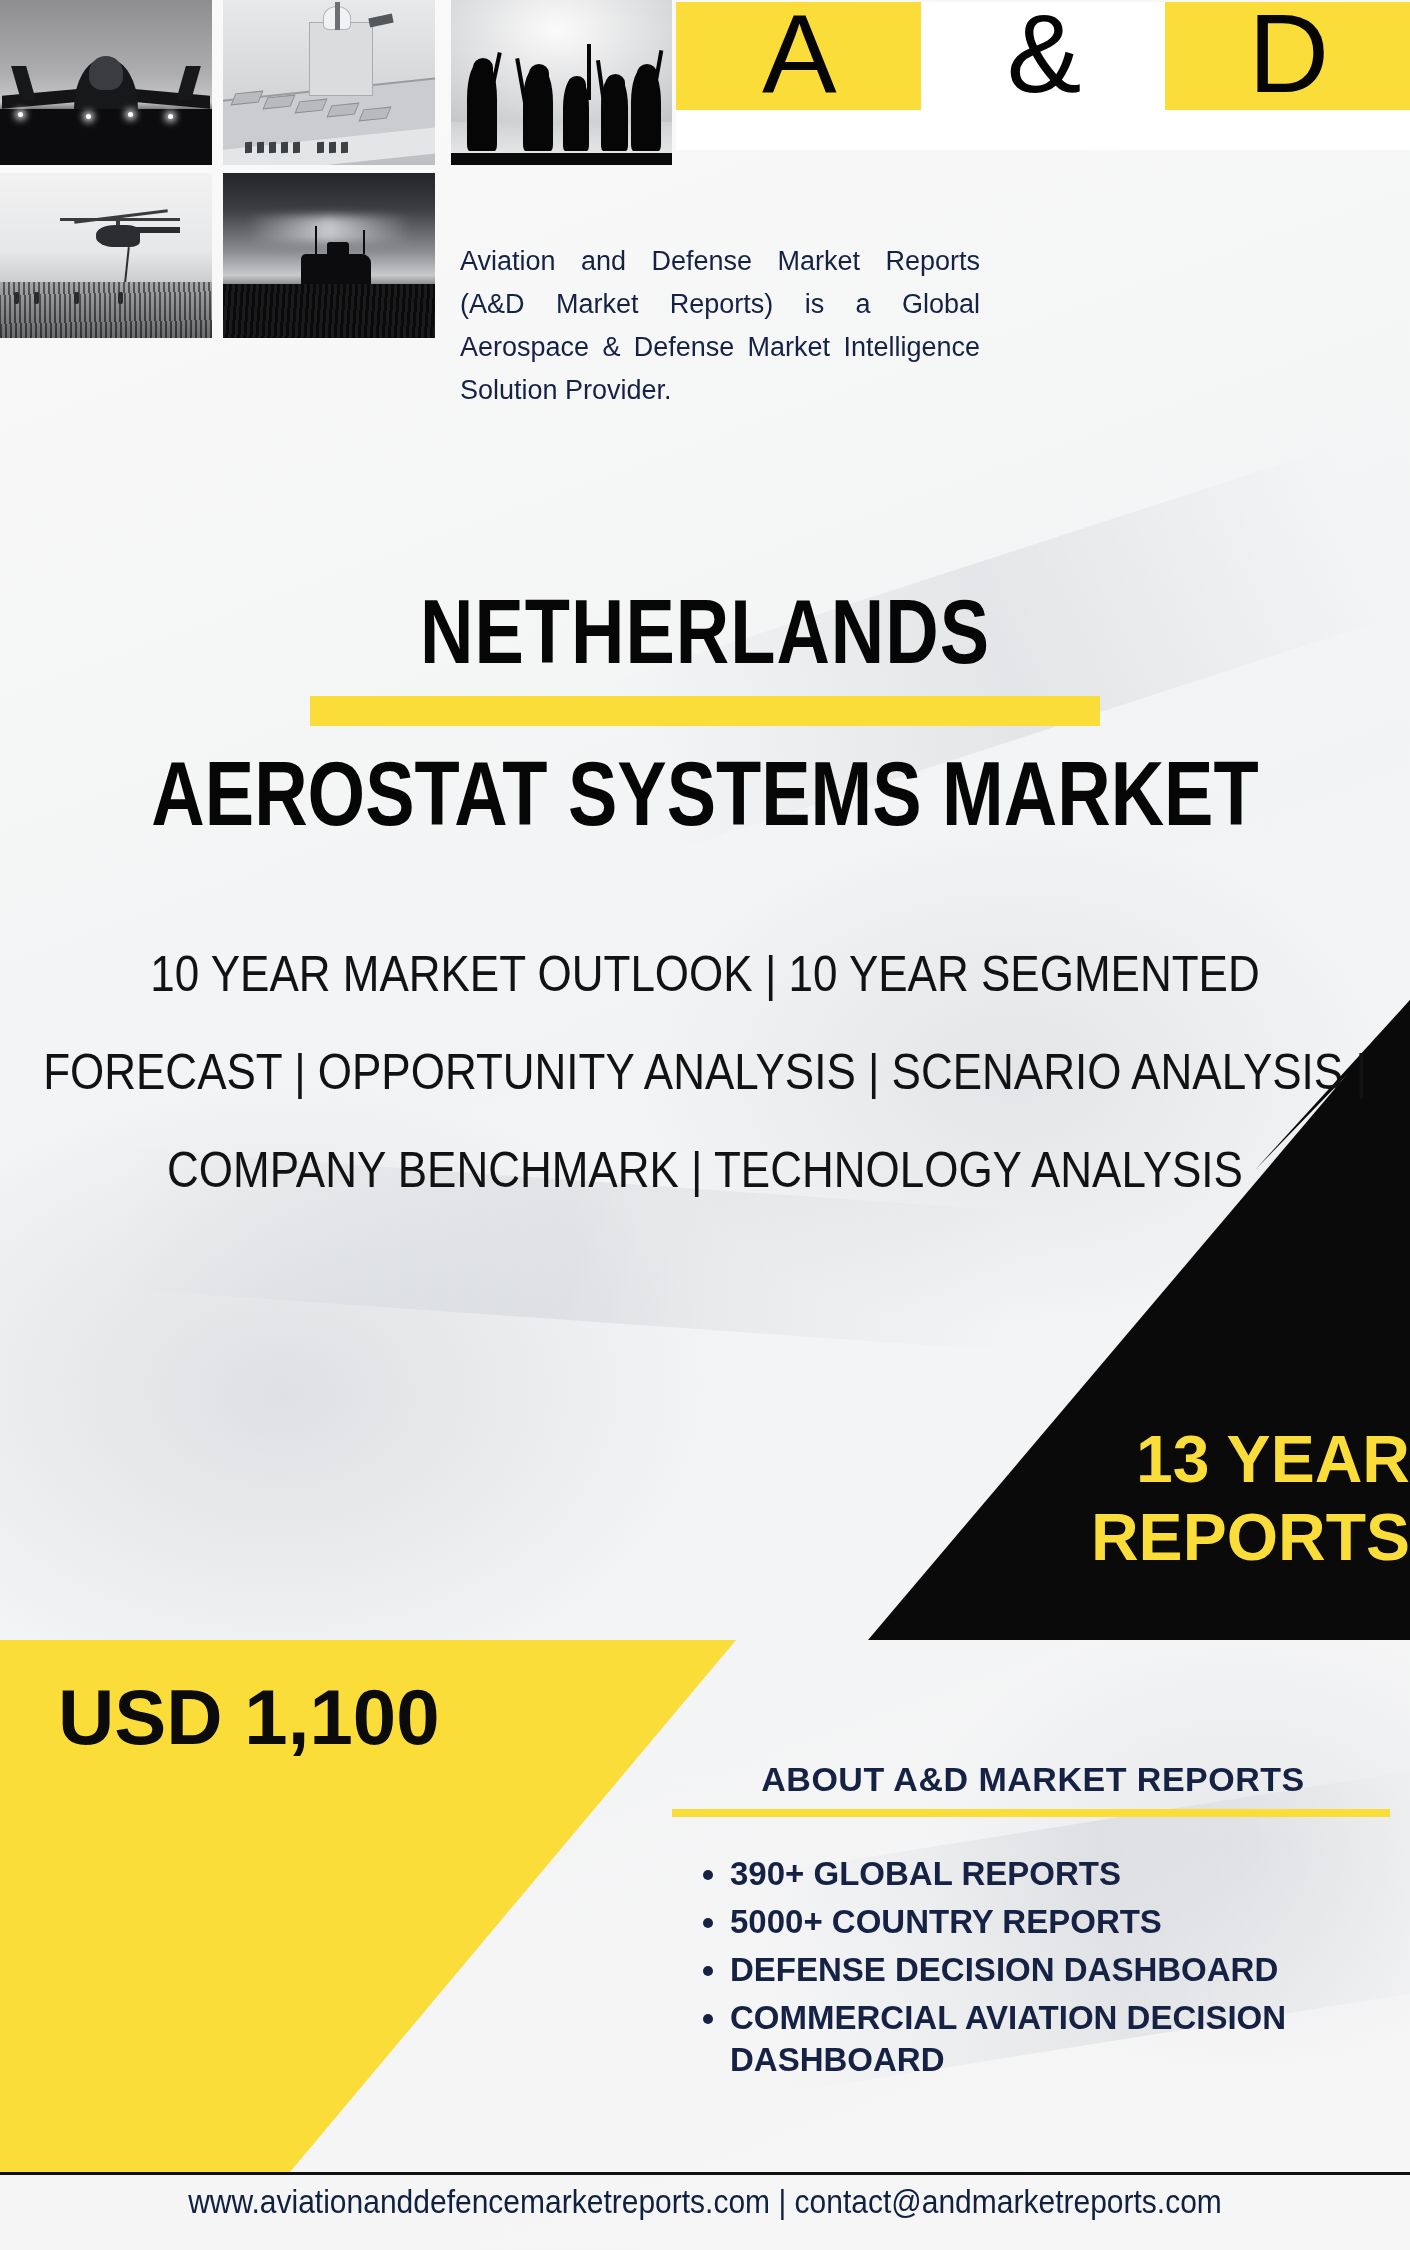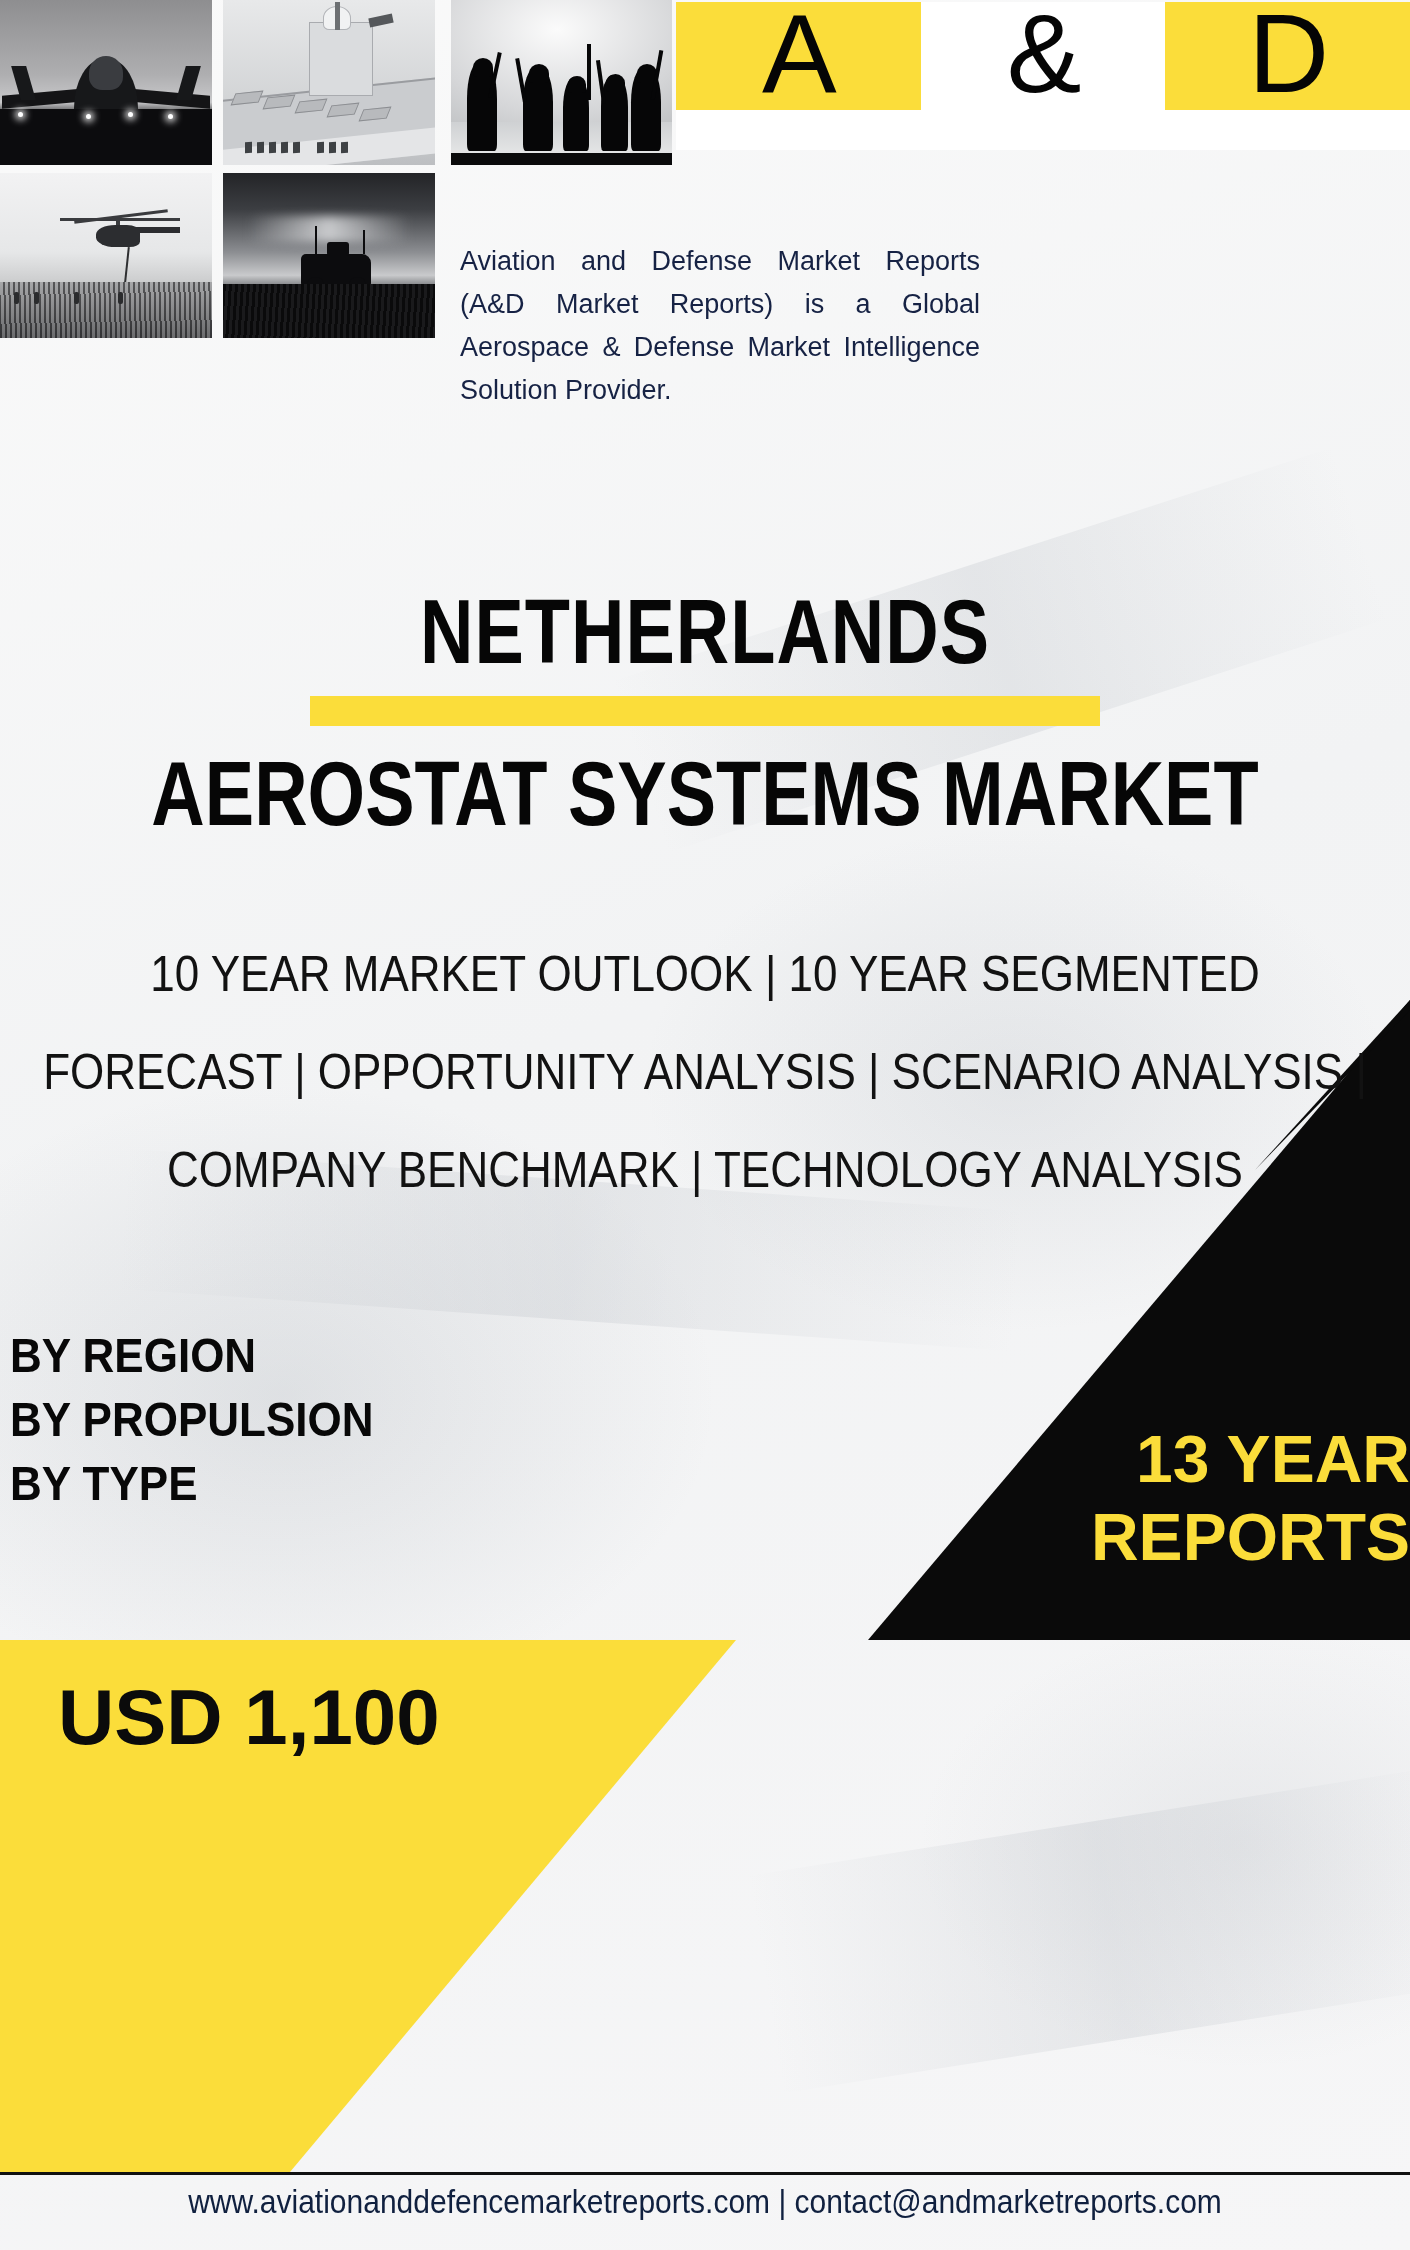--- a/index.html
+++ b/index.html
@@ -361,33 +361,38 @@
   </svg>
 
   <div class="title-wrap">
     <div class="title-1">NETHERLANDS</div>
     <div class="title-bar"></div>
     <div class="title-2">AEROSTAT SYSTEMS MARKET</div>
   </div>
 
   <div class="subtitle">10 YEAR MARKET OUTLOOK | 10 YEAR SEGMENTED FORECAST | OPPORTUNITY ANALYSIS | SCENARIO ANALYSIS | COMPANY BENCHMARK | TECHNOLOGY ANALYSIS</div>
 
-  <div class="segments">
-    <div class="segment">BY REGION</div>
-    <div class="segment">BY PROPULSION</div>
-    <div class="segment">BY TYPE</div>
-  </div>
 
   <div class="forecast">
     <div>13 YEAR</div>
     <div>REPORTS</div>
   </div>
 
   <svg class="wedge-yellow" viewBox="0 0 1410 2250" preserveAspectRatio="none">
     <polygon points="0,1640 736,1640 290,2172 0,2172" fill="#FBDD3A"></polygon>
   </svg>
   <div class="price">USD 1,100</div>
 
+  <div class="about">
+    <div class="about-title">ABOUT A&amp;D MARKET REPORTS</div>
+    <div class="about-rule"></div>
+    <ul class="about-list">
+      <li>390+ GLOBAL REPORTS</li>
+      <li>5000+ COUNTRY REPORTS</li>
+      <li>DEFENSE DECISION DASHBOARD</li>
+      <li>COMMERCIAL AVIATION DECISION DASHBOARD</li>
+    </ul>
+  </div>
 
   <div class="footer-rule"></div>
   <div class="footer">www.aviationanddefencemarketreports.com | contact@andmarketreports.com</div>
 
 </div>
 
 </body></html>

